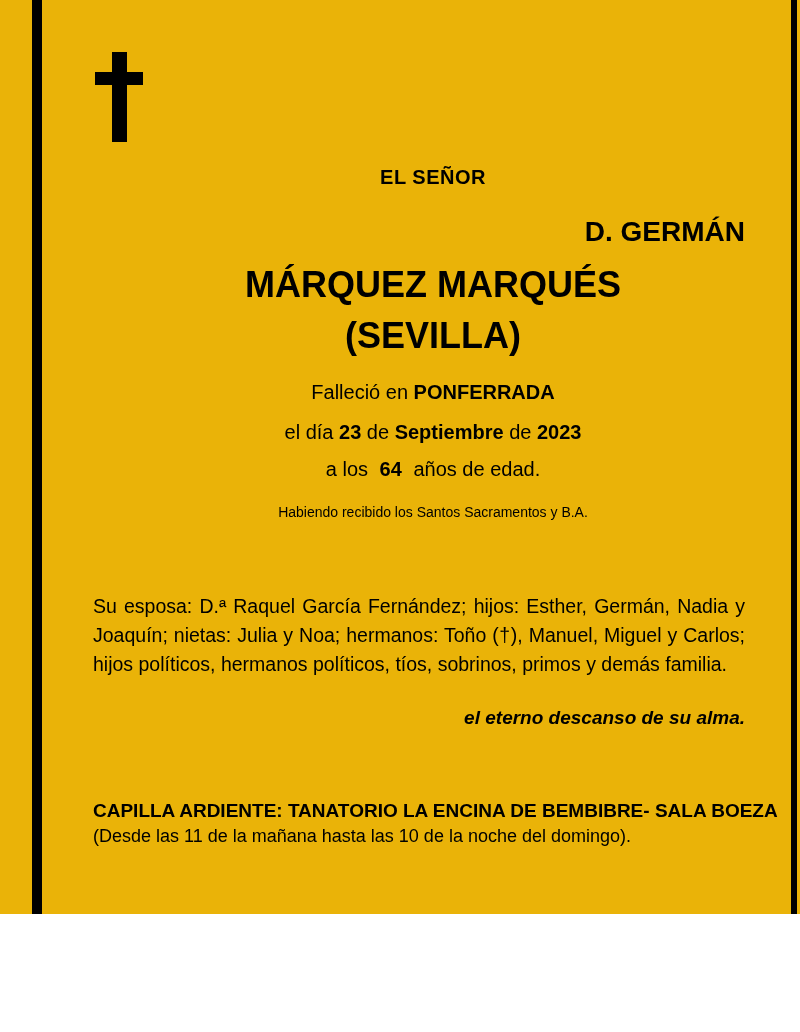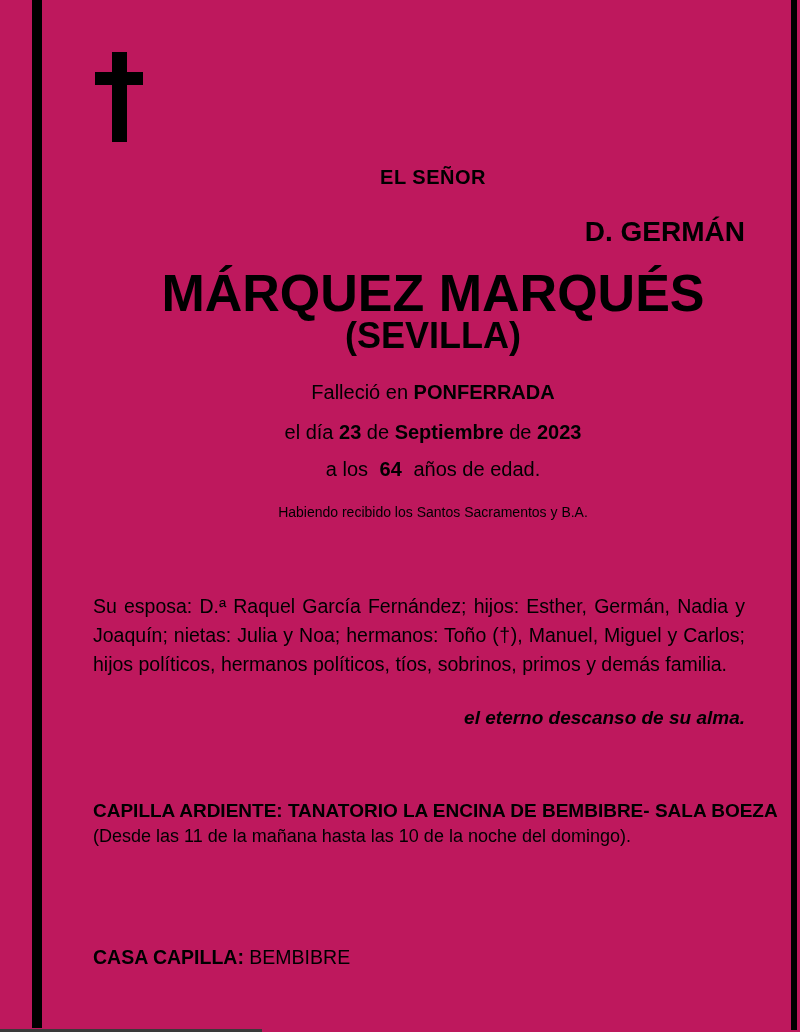--- a/index.html
+++ b/index.html
@@ -1,20 +1,20 @@
 <!DOCTYPE html>
 <html><head>
 <meta charset="utf-8">
 <style>
   html, body { margin: 0; padding: 0; background: #ffffff; }
   .sheet {
     position: relative;
     width: 800px;
-    height: 1032px;
-    background: #be185d;
+    height: 914px;
+    background: #eab308;
     color: #000000;
     font-family: "Liberation Sans", sans-serif;
     overflow: hidden;
   }
   
   .border-left  { position: absolute; left: 32px;  top: 0; width: 10px; height: 1028px; background: #000; }
   .border-right { position: absolute; left: 791px; top: 0; width: 6px;  height: 1030px; background: #000; }
   .border-bottom-frag { position: absolute; left: 0; top: 1029px; width: 262px; height: 3px; background: #3a3a3a; }
 
   
@@ -22,21 +22,21 @@
   .cross .v { position: absolute; left: 17px; top: 0; width: 15px; height: 90px; background: #000; }
   .cross .h { position: absolute; left: 0; top: 20px; width: 48px; height: 13px; background: #000; }
 
   
   .blk { position: absolute; left: 93px; width: 652px; }
   .center { text-align: center; padding-left: 28px; box-sizing: border-box; }
   .b { font-weight: bold; }
 
   .honorific  { top: 166px; font-size: 20px; font-weight: bold; letter-spacing: 0.5px; }
   .name1      { top: 216px; font-size: 28px; font-weight: bold; line-height: 1.15; text-align: right; }
-  .name2      { top: 264px; font-size: 52px; font-weight: bold; line-height: 1.15; }
+  .name2      { top: 264px; font-size: 36px; font-weight: bold; line-height: 1.15; }
   .alias      { top: 315px; font-size: 36px; font-weight: bold; line-height: 1.15; }
 
   .died-line  { top: 381px; font-size: 20px; }
   .date-line  { top: 421px; font-size: 20px; }
   .age-line   { top: 458px; font-size: 20px; }
   .age-line .num { margin: 2px 6px; }
   .sacraments { top: 504px; font-size: 14px; }
   .dep        { top: 551px; font-size: 22px; font-weight: bold; word-spacing: 0.85em; }
 
   .family     { top: 592px; font-size: 19.5px; line-height: 29px; text-align: justify; }

